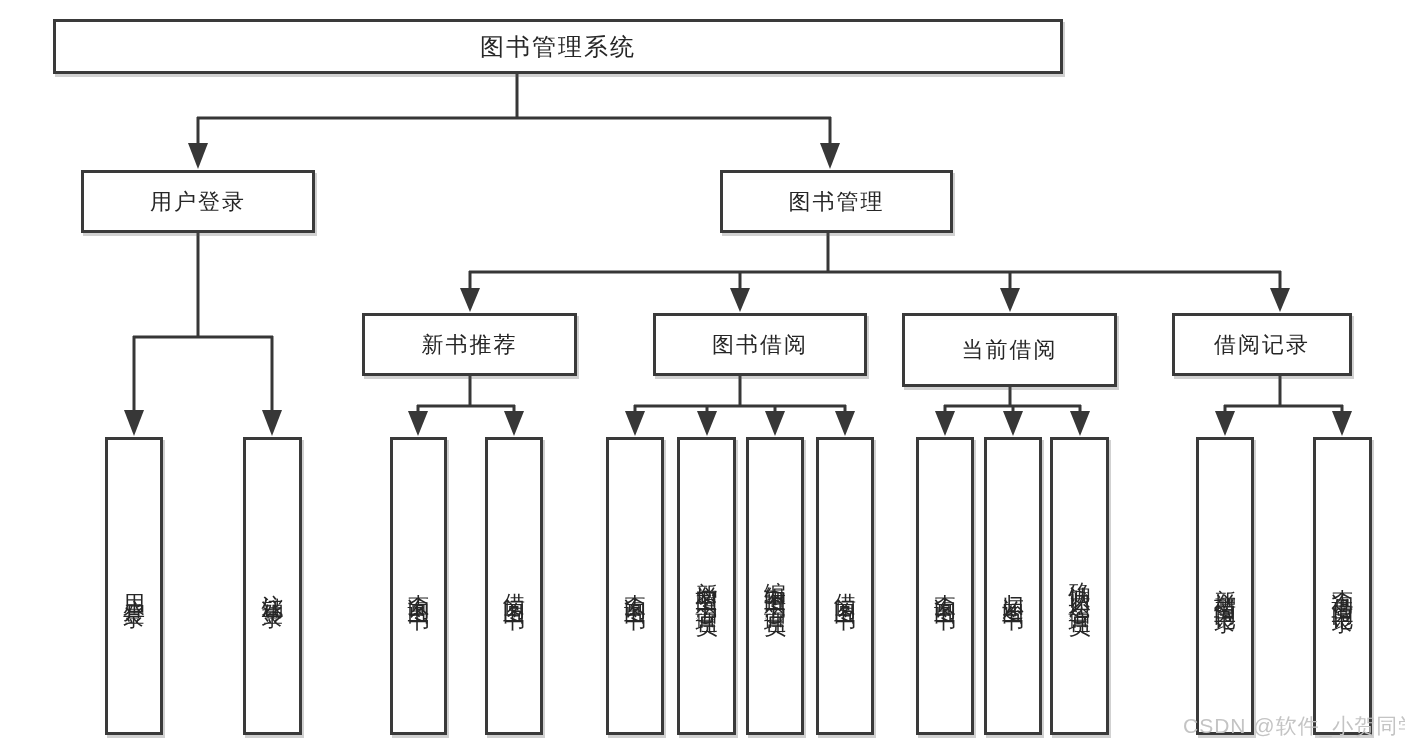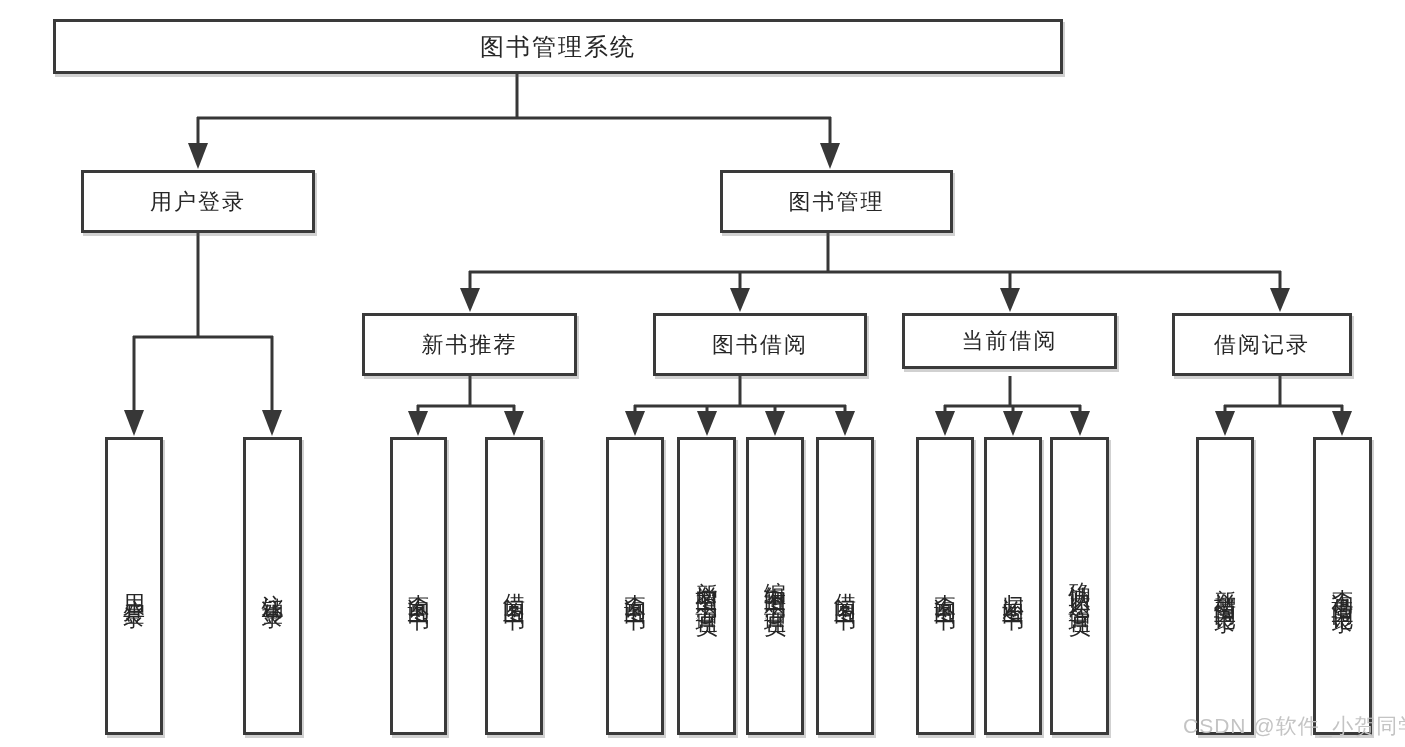--- a/index.html
+++ b/index.html
@@ -141,21 +141,21 @@
     </g>
   </svg>
 
   <div class="node root" style="left:12px; top:19px; width:1010px; height:55px;margin-left:41px;">图书管理系统</div>
 
   <div class="node h" style="left:81px; top:170px; width:234px; height:63px;">用户登录</div>
   <div class="node h" style="left:712px; top:170px; width:233px; height:63px;margin-left:8px;">图书管理</div>
 
   <div class="node h" style="left:362px; top:313px; width:215px; height:63px;">新书推荐</div>
   <div class="node h" style="left:653px; top:313px; width:214px; height:63px;">图书借阅</div>
-  <div class="node h" style="left:902px; top:313px; width:215px; height:56px;">当前借阅</div>
+  <div class="node h" style="left:902px; top:313px; width:215px; height:74px;">当前借阅</div>
   <div class="node h" style="left:1172px; top:313px; width:180px; height:63px;">借阅记录</div>
 
   <div class="node leaf" style="left:105px; top:437px; width:58px; height:298px;">用户登录</div>
   <div class="node leaf" style="left:243px; top:437px; width:59px; height:298px;">注销登录</div>
 
   <div class="node leaf" style="left:390px; top:437px; width:57px; height:298px;">查询图书</div>
   <div class="node leaf" style="left:485px; top:437px; width:58px; height:298px;">借阅图书</div>
 
   <div class="node leaf" style="left:606px; top:437px; width:58px; height:298px;">查询图书</div>
   <div class="node leaf" style="left:677px; top:437px; width:59px; height:298px;">新增图书（管理员）</div>

